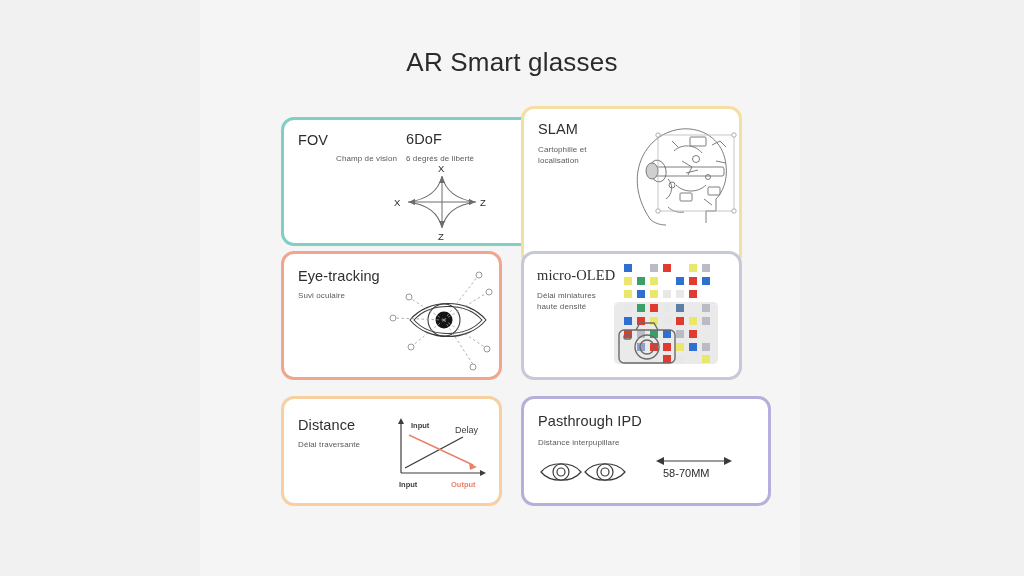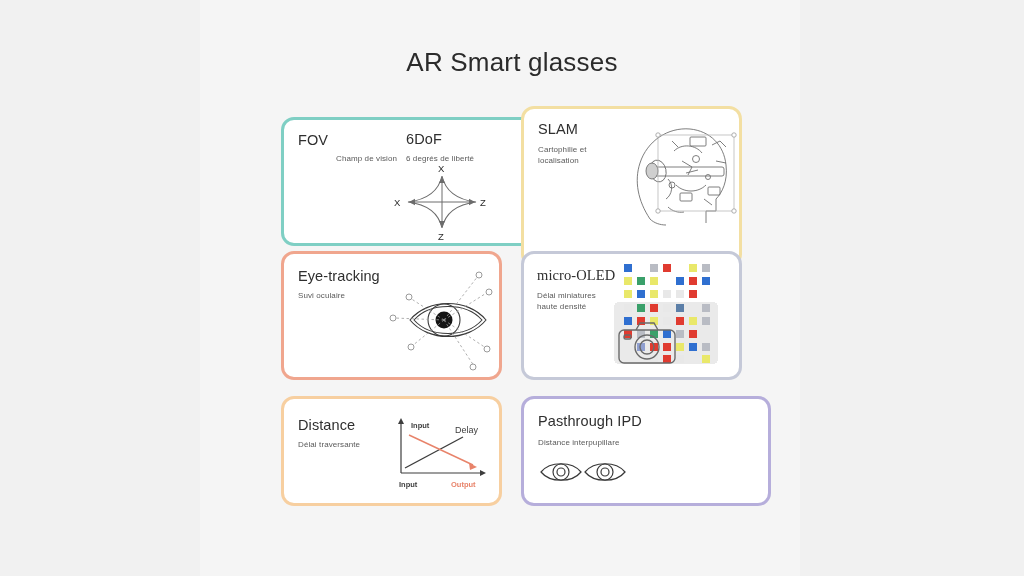--- a/index.html
+++ b/index.html
@@ -337,17 +337,25 @@
               <path d="M3 17 C12 6, 34 6, 43 17 C34 28, 12 28, 3 17 Z"></path>
               <circle cx="23" cy="17" r="8"></circle>
               <circle cx="23" cy="17" r="4"></circle>
               <path d="M47 17 C56 6, 78 6, 87 17 C78 28, 56 28, 47 17 Z"></path>
               <circle cx="67" cy="17" r="8"></circle>
               <circle cx="67" cy="17" r="4"></circle>
             </g>
           </svg>
         </div>
 
+        <div class="art" style="left:128px; top:52px;">
+          <svg width="84" height="40" viewBox="0 0 84 40">
+            <line x1="8" y1="10" x2="76" y2="10" stroke="#3a3a3a" stroke-width="1.1"></line>
+            <path d="M4 10 l8 -4 v8 Z" fill="#3a3a3a"></path>
+            <path d="M80 10 l-8 -4 v8 Z" fill="#3a3a3a"></path>
+            <text x="11" y="26" font-family="Liberation Sans, sans-serif" font-size="11" fill="#2b2b2b">58-70MM</text>
+          </svg>
+        </div>
       </div>
     </div>
 
   </div>
 </div>
 
 </body></html>

